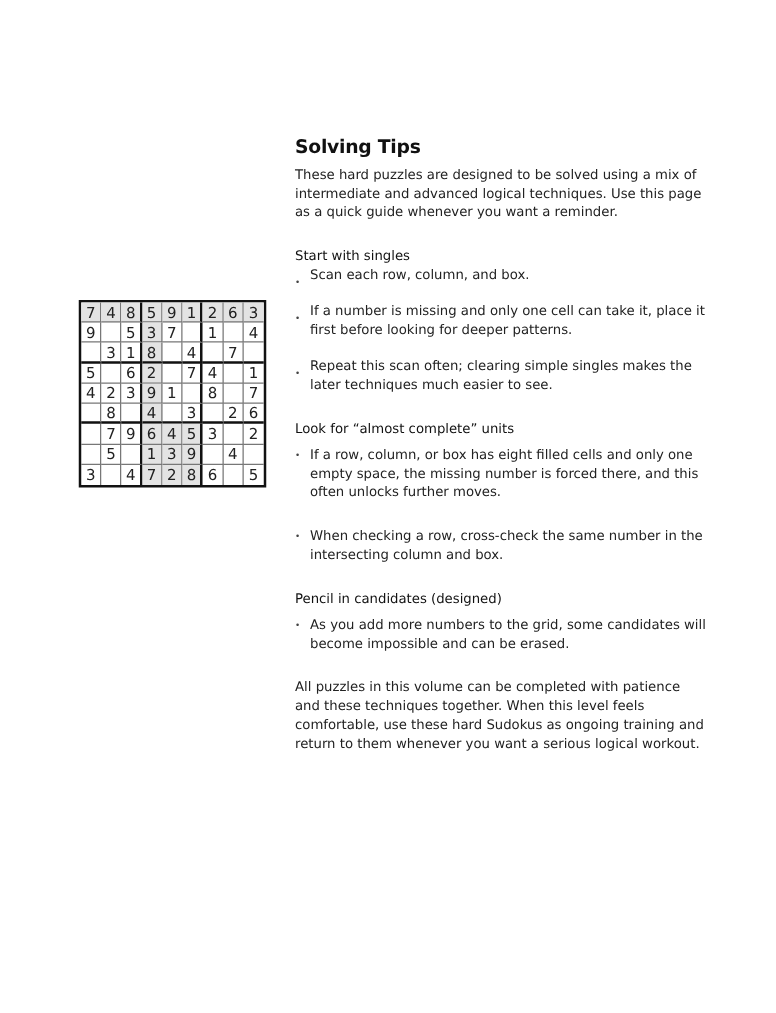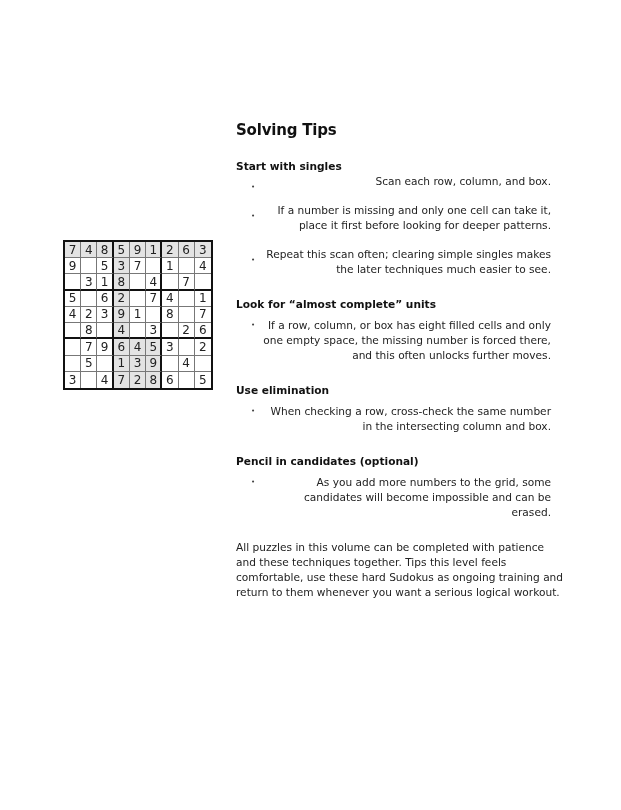--- a/index.html
+++ b/index.html
@@ -11,25 +11,25 @@
             border: 2px solid #111; box-sizing: border-box; }
     .cell { border-right: 1px solid #777; border-bottom: 1px solid #777; box-sizing: border-box;
             display: flex; align-items: center; justify-content: center;
             font-family: "DejaVu Sans", sans-serif; font-size: 12px; color: #222; line-height: 1; }
     .cell.shade { background: #e3e3e3; }
     .cell.c3, .cell.c6 { border-right: 2px solid #111; }
     .cell.c9 { border-right: none; }
     .cell.r3, .cell.r6 { border-bottom: 2px solid #111; }
     .cell.r9 { border-bottom: none; }
 
-    .content { position: absolute; left: 236px; top: 121px; width: 330px; }
+    .content { position: absolute; left: 236px; top: 108px; width: 330px; }
     .title { font-size: 15px; font-weight: bold; margin: 0 0 7px 0; color: #111; letter-spacing: -0.2px; }
     .intro, .closing { font-size: 10.6px; line-height: 15px; margin: 0; color: #222; }
-    .section-head { font-size: 10.6px; font-weight: bold; color: #111; margin: 0; line-height: 15px; }
-    ul { list-style: none; margin: 15px; padding: 0; text-align: right; }
+    .section-head { font-size: 10.6px; font-weight: normal; color: #111; margin: 0; line-height: 15px; }
+    ul { list-style: none; margin: 0; padding: 0; }
     li { position: relative; padding-left: 12px; font-size: 10.6px; line-height: 15px; color: #222; }
     li::before { content: "\2022"; position: absolute; left: 0; top: 0; font-size: 7px; color: #444; }
     .s1 li::before { top: 6px; }
     .bullets-s1 li { margin-bottom: 14px; }
     .bullets li { margin-bottom: 14px; }
     .bullets li:last-child, .bullets-s1 li:last-child { margin-bottom: 0; }
   </style>
 </head>
 <body>
 
@@ -112,45 +112,45 @@
     <div class="cell r9 c4 shade">7</div>
     <div class="cell r9 c5 shade">2</div>
     <div class="cell r9 c6 shade">8</div>
     <div class="cell r9 c7">6</div>
     <div class="cell r9 c8"></div>
     <div class="cell r9 c9">5</div>
   </div>
 
 <div class="content">
   <h1 class="title">Solving Tips</h1>
+  <p class="intro">These hard puzzles are designed to be solved using a mix of intermediate and advanced logical techniques. Use this page as a quick guide whenever you want a reminder.</p>
 
   <div style="margin-top:20px;">
     <div class="section-head">Start with singles</div>
     <ul class="bullets-s1 s1" style="margin-top:0px;">
       <li style="margin-bottom:14px;">Scan each row, column, and box.</li>
       <li>If a number is missing and only one cell can take it, place it first before looking for deeper patterns.</li>
       <li>Repeat this scan often; clearing simple singles makes the later techniques much easier to see.</li>
     </ul>
   </div>
 
   <div style="margin-top:20px;">
     <div class="section-head">Look for “almost complete” units</div>
     <ul class="bullets" style="margin-top:6px;">
       <li>If a row, column, or box has eight filled cells and only one empty space, the missing number is forced there, and this often unlocks further moves.</li>
     </ul>
   </div>
 
   <div style="margin-top:20px;">
-    <div class="section-head">Use elimination</div>
     <ul class="bullets" style="margin-top:6px;">
       <li>When checking a row, cross-check the same number in the intersecting column and box.</li>
     </ul>
   </div>
 
   <div style="margin-top:20px;">
-    <div class="section-head">Pencil in candidates (optional)</div>
+    <div class="section-head">Pencil in candidates (designed)</div>
     <ul class="bullets" style="margin-top:6px;">
       <li>As you add more numbers to the grid, some candidates will become impossible and can be erased.</li>
     </ul>
   </div>
 
-  <p class="closing" style="margin-top:20px;">All puzzles in this volume can be completed with patience and these techniques together. Tips this level feels comfortable, use these hard Sudokus as ongoing training and return to them whenever you want a serious logical workout.</p>
+  <p class="closing" style="margin-top:20px;">All puzzles in this volume can be completed with patience and these techniques together. When this level feels comfortable, use these hard Sudokus as ongoing training and return to them whenever you want a serious logical workout.</p>
 </div>
 
 </body></html>

